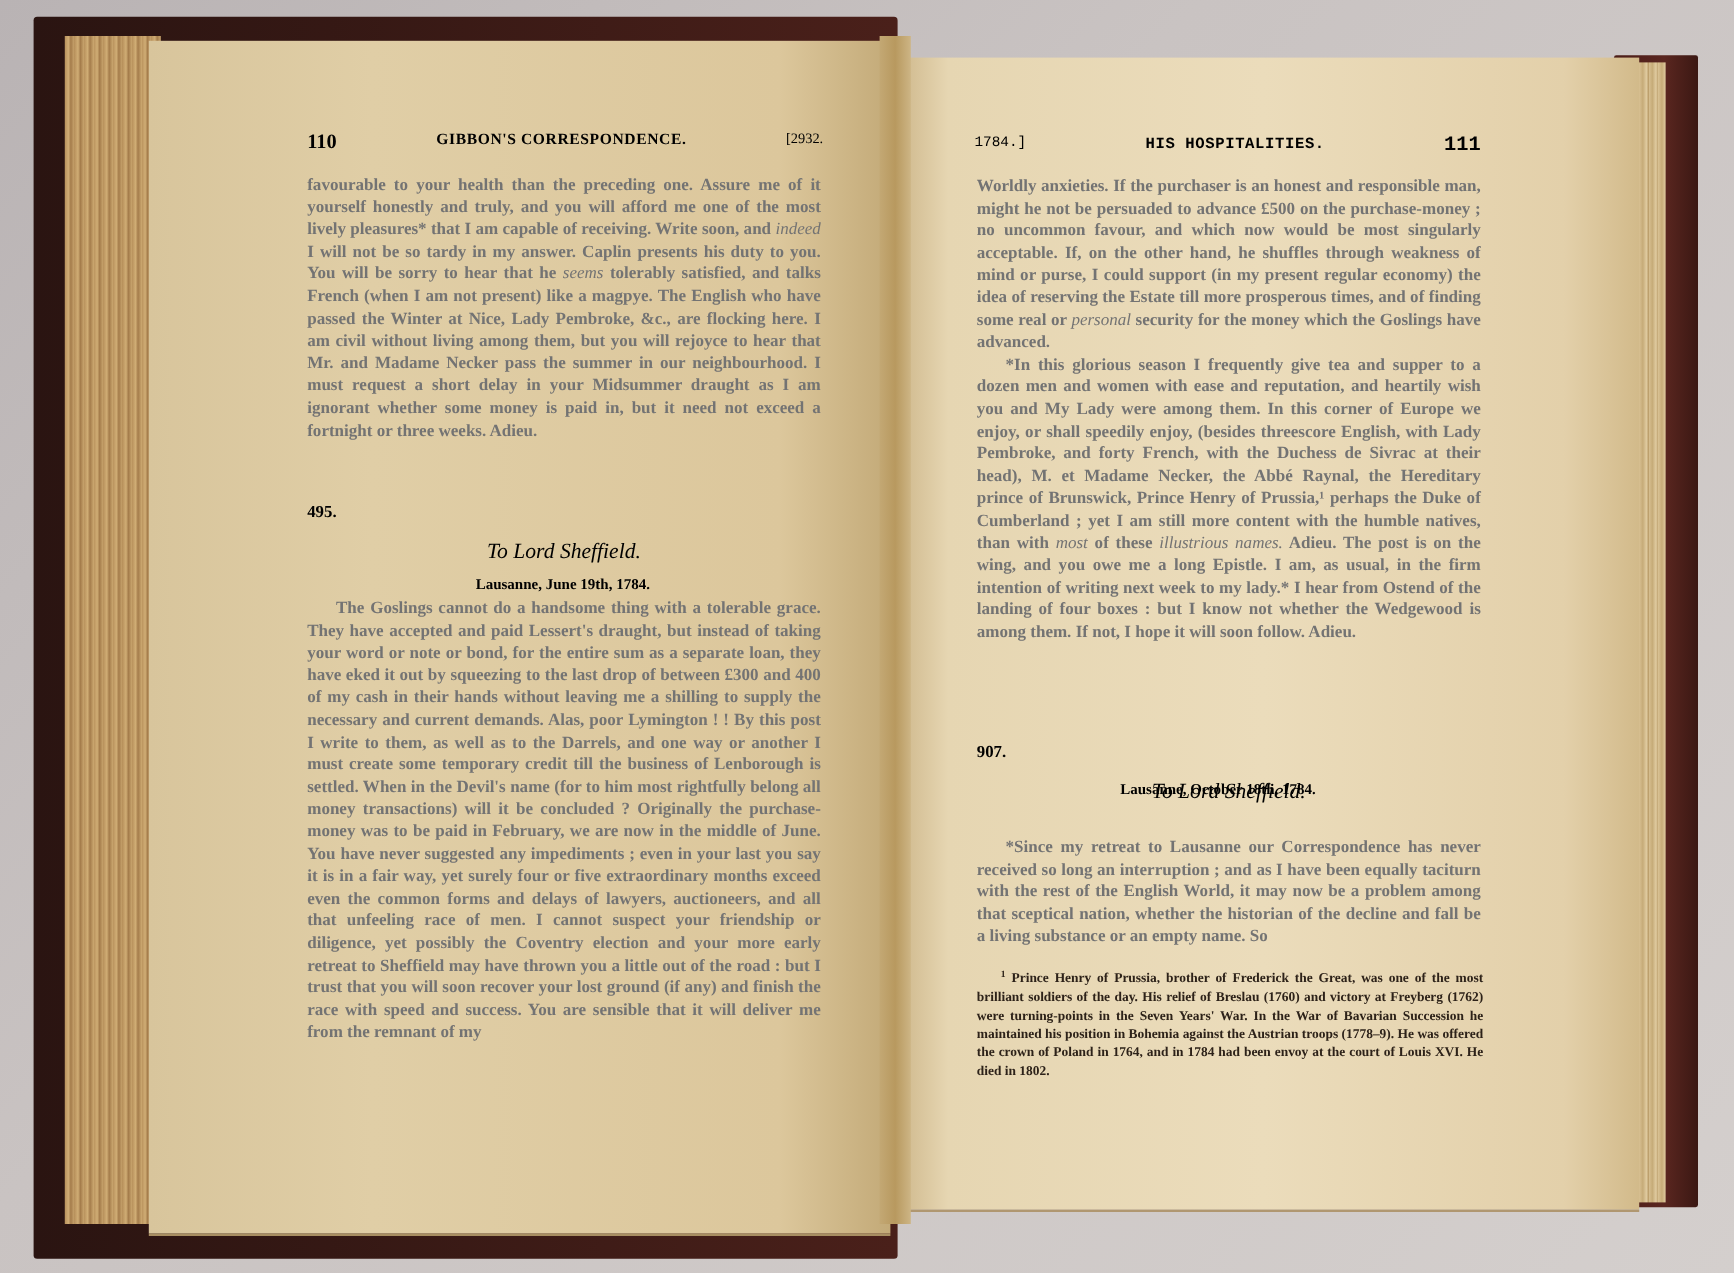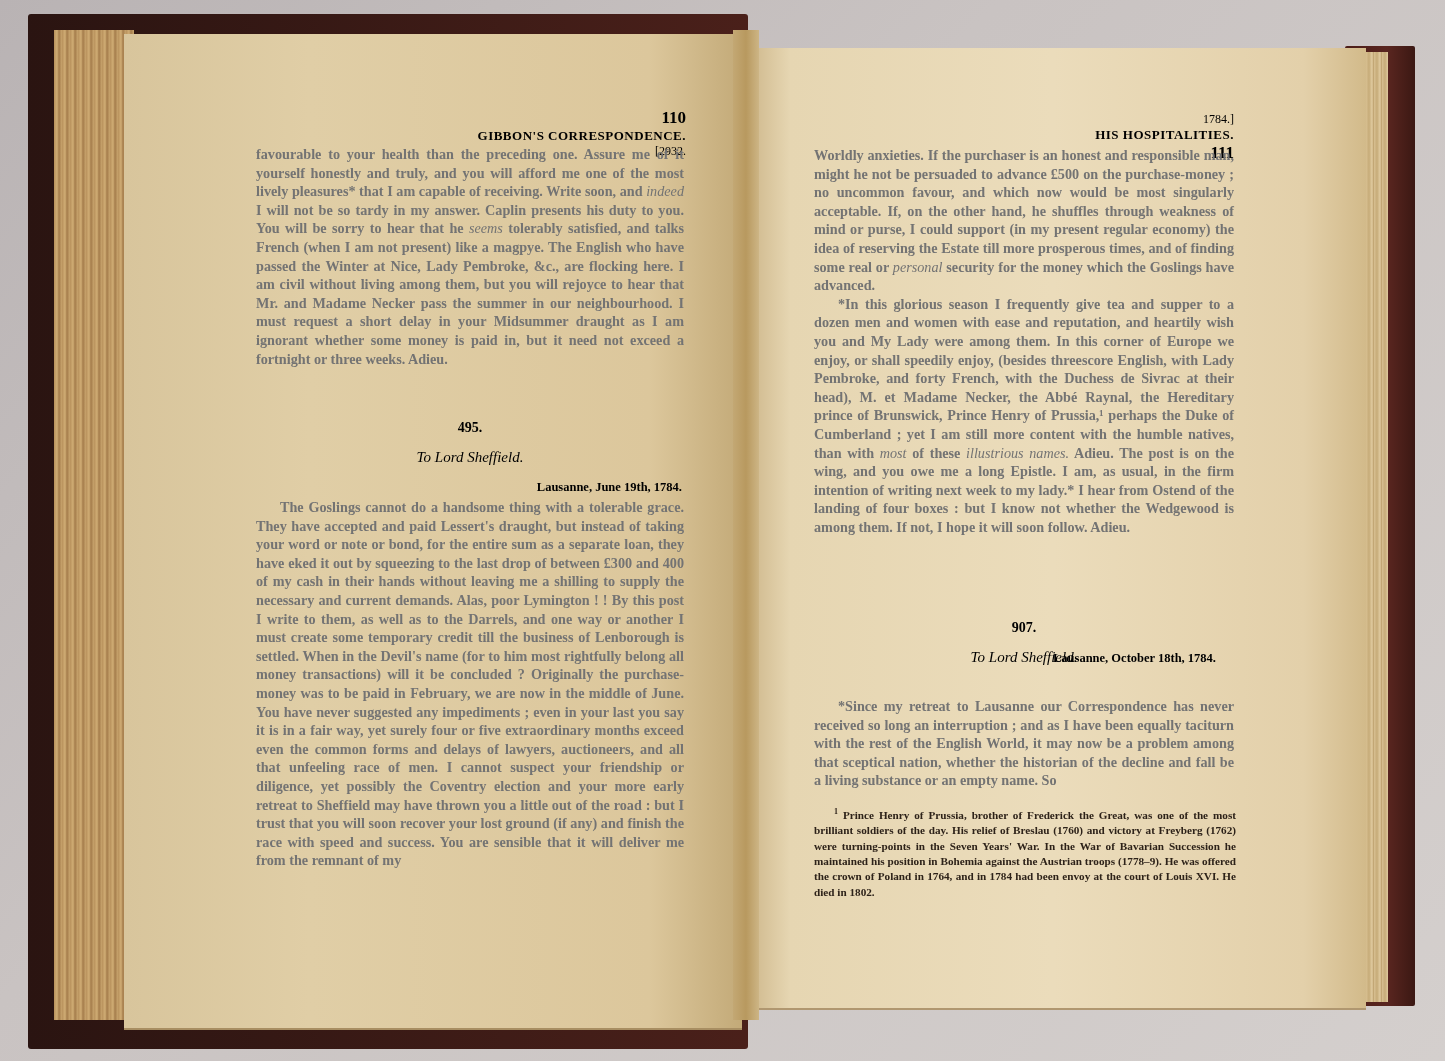--- a/index.html
+++ b/index.html
@@ -19,39 +19,39 @@
     background:repeating-linear-gradient(90deg,#d8c092 0px,#c6ab78 3px,#e0cba0 6px,#b89a66 8px);}
   .page{position:absolute;color:#2b2118;}
   .page-left{left:124px;top:34px;width:618px;height:994px;
     background:linear-gradient(90deg,#d8c59c 0%,#e0cea6 30%,#dcc79c 85%,#c3aa78 100%);
     border-bottom:2px solid #a88e62;}
   .page-right{left:740px;top:48px;width:626px;height:960px;
     background:linear-gradient(90deg,#c9b183 0%,#e6d6b2 8%,#ebdcbb 50%,#e3d0aa 90%,#d2ba8a 100%);
     border-bottom:2px solid #b09770;}
   .gutter{position:absolute;left:733px;top:30px;width:26px;height:990px;
     background:linear-gradient(90deg,#c3a874,#b8995f 50%,#cdb585);}
-  .running-head{position:absolute;display:flex;justify-content:space-between;align-items:flex-end;
-    font-weight:bold;flex-direction:column;}
+  .running-head{position:absolute;display:flex;justify-content:space-between;align-items:flex-start;
+    font-weight:bold;}
   .rh-left{left:256px;top:108px;width:430px;}
-  .rh-right{left:812px;top:112px;width:422px;}
+  .rh-right{left:812px;top:112px;width:422px;font-family:Liberation Mono, monospace;}
   .rh-num{font-size:17px;}
   .rh-title{font-size:13px;letter-spacing:0.5px;}
   .rh-year{font-size:12px;font-weight:normal;}
   .text{position:absolute;font-size:14.2px;line-height:18.6px;text-align:justify;
     font-weight:bold;color:#737373;}
   .text p{margin:0;text-indent:0;}
   .text p.ind{text-indent:24px;}
   .text em{font-weight:normal;font-style:italic;}
   .left-block1{left:256px;top:145px;width:428px;}
   .left-block2{left:256px;top:498px;width:428px;}
   .right-block1{left:814px;top:146px;width:420px;font-family:Liberation Serif, serif;}
   .right-block2{left:814px;top:697px;width:420px;}
-  .letter-num{position:absolute;font-weight:bold;font-size:14px;text-align:center;}
-  .addressee{position:absolute;font-style:italic;font-size:15px;text-align:center;}
-  .dateline{position:absolute;font-weight:bold;font-size:12.5px;text-align:right;}
+  .letter-num{position:absolute;font-weight:bold;font-size:14px;}
+  .addressee{position:absolute;font-style:italic;font-size:18px;text-align:center;}
+  .dateline{position:absolute;font-weight:bold;font-size:12.5px;text-align:center;}
   .footnote{position:absolute;left:814px;top:804px;width:422px;font-size:11.2px;line-height:15.4px;
     text-align:justify;font-weight:bold;color:#2d2219;text-indent:20px;}
   .footnote sup{font-size:8px;}
 </style>
 </head>
 <body>
 
 <div class="cover cover-left"></div>
 <div class="cover cover-right"></div>
 <div class="page-stack-left"></div>

